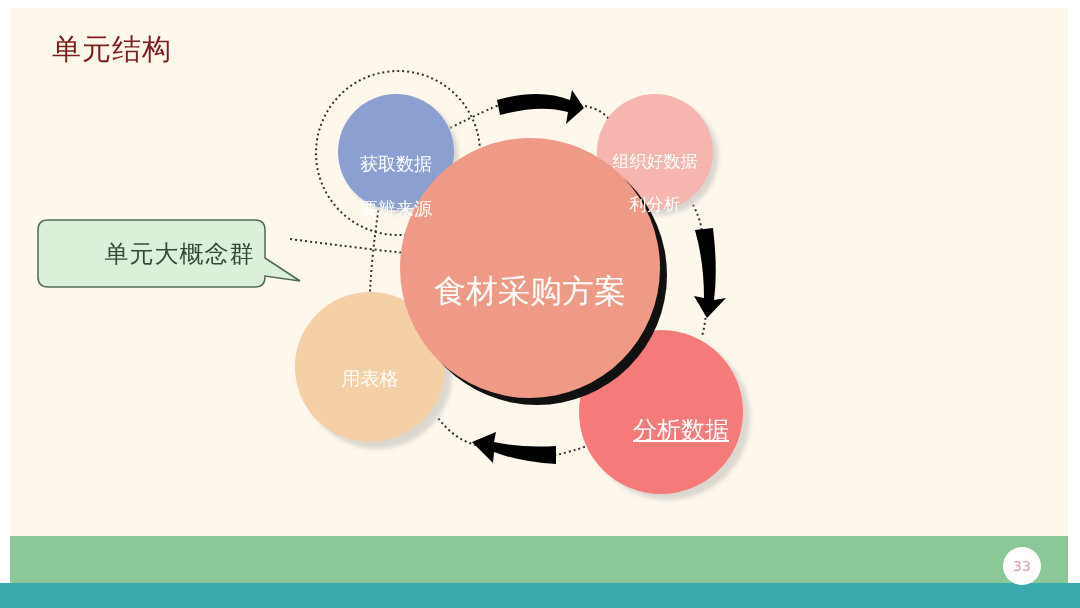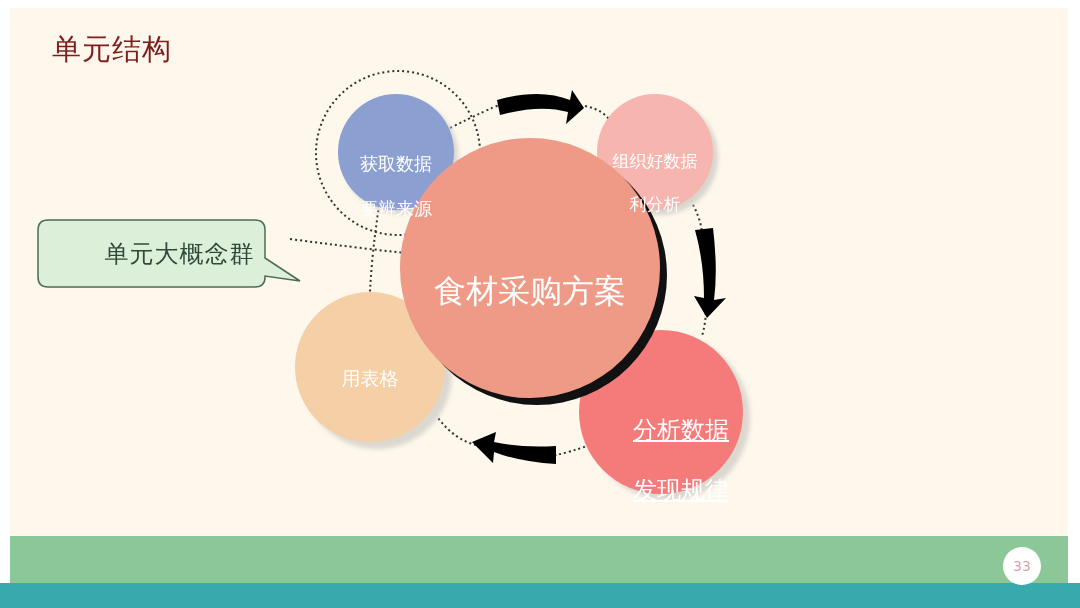--- a/index.html
+++ b/index.html
@@ -78,18 +78,17 @@
 <div class="circle-label" style="left:410px; top:227px; width:240px; font-size:32px; line-height:1.35;">
   <div>食材采购方案</div>
 </div>
 
 <div class="circle-label" style="left:310px; top:343px; width:120px; font-size:19px;">
   <div>用表格</div>
 </div>
 
 <div class="circle-label" style="left:616px; top:385px; width:130px; font-size:24px;text-decoration:underline;">
   <div>分析数据</div>
-  <div>发现规律</div>
 </div>
 
 <div class="bubble-label">单元大概念群</div>
 
 <div class="page-num">33</div>
 
 </body></html>

